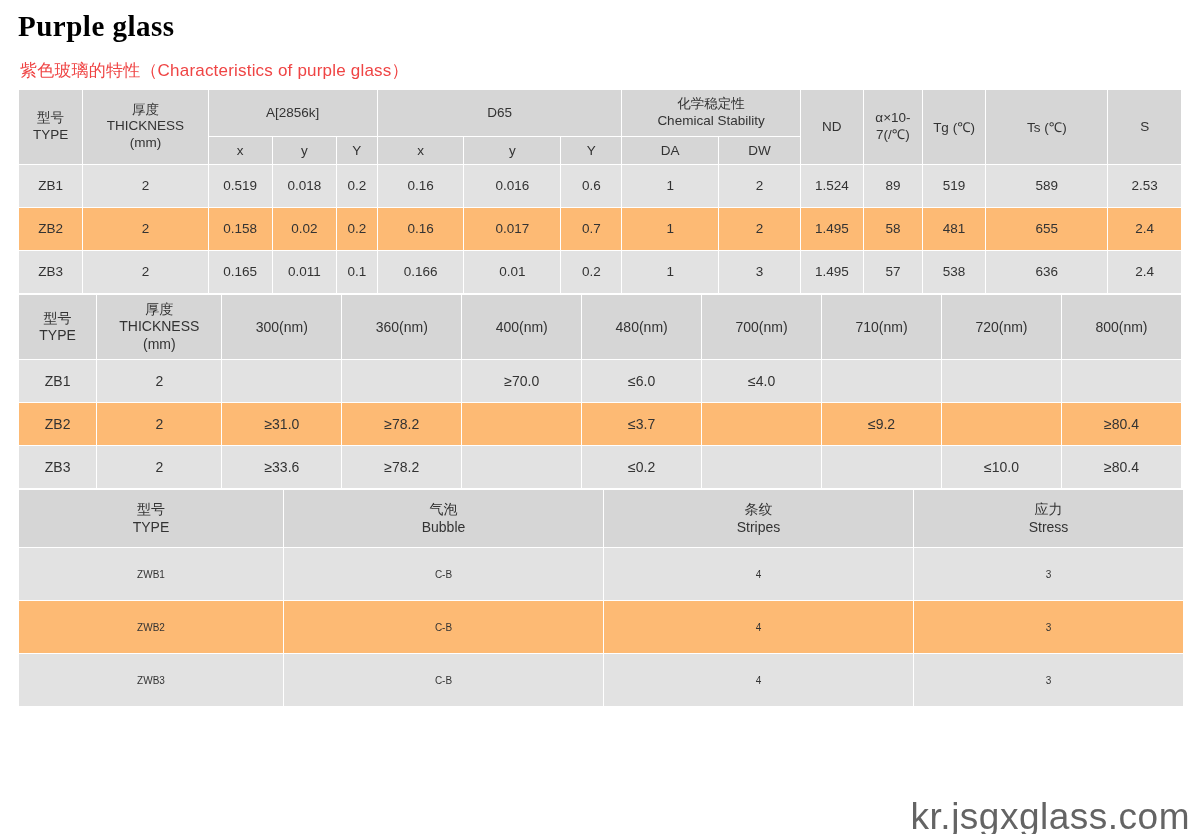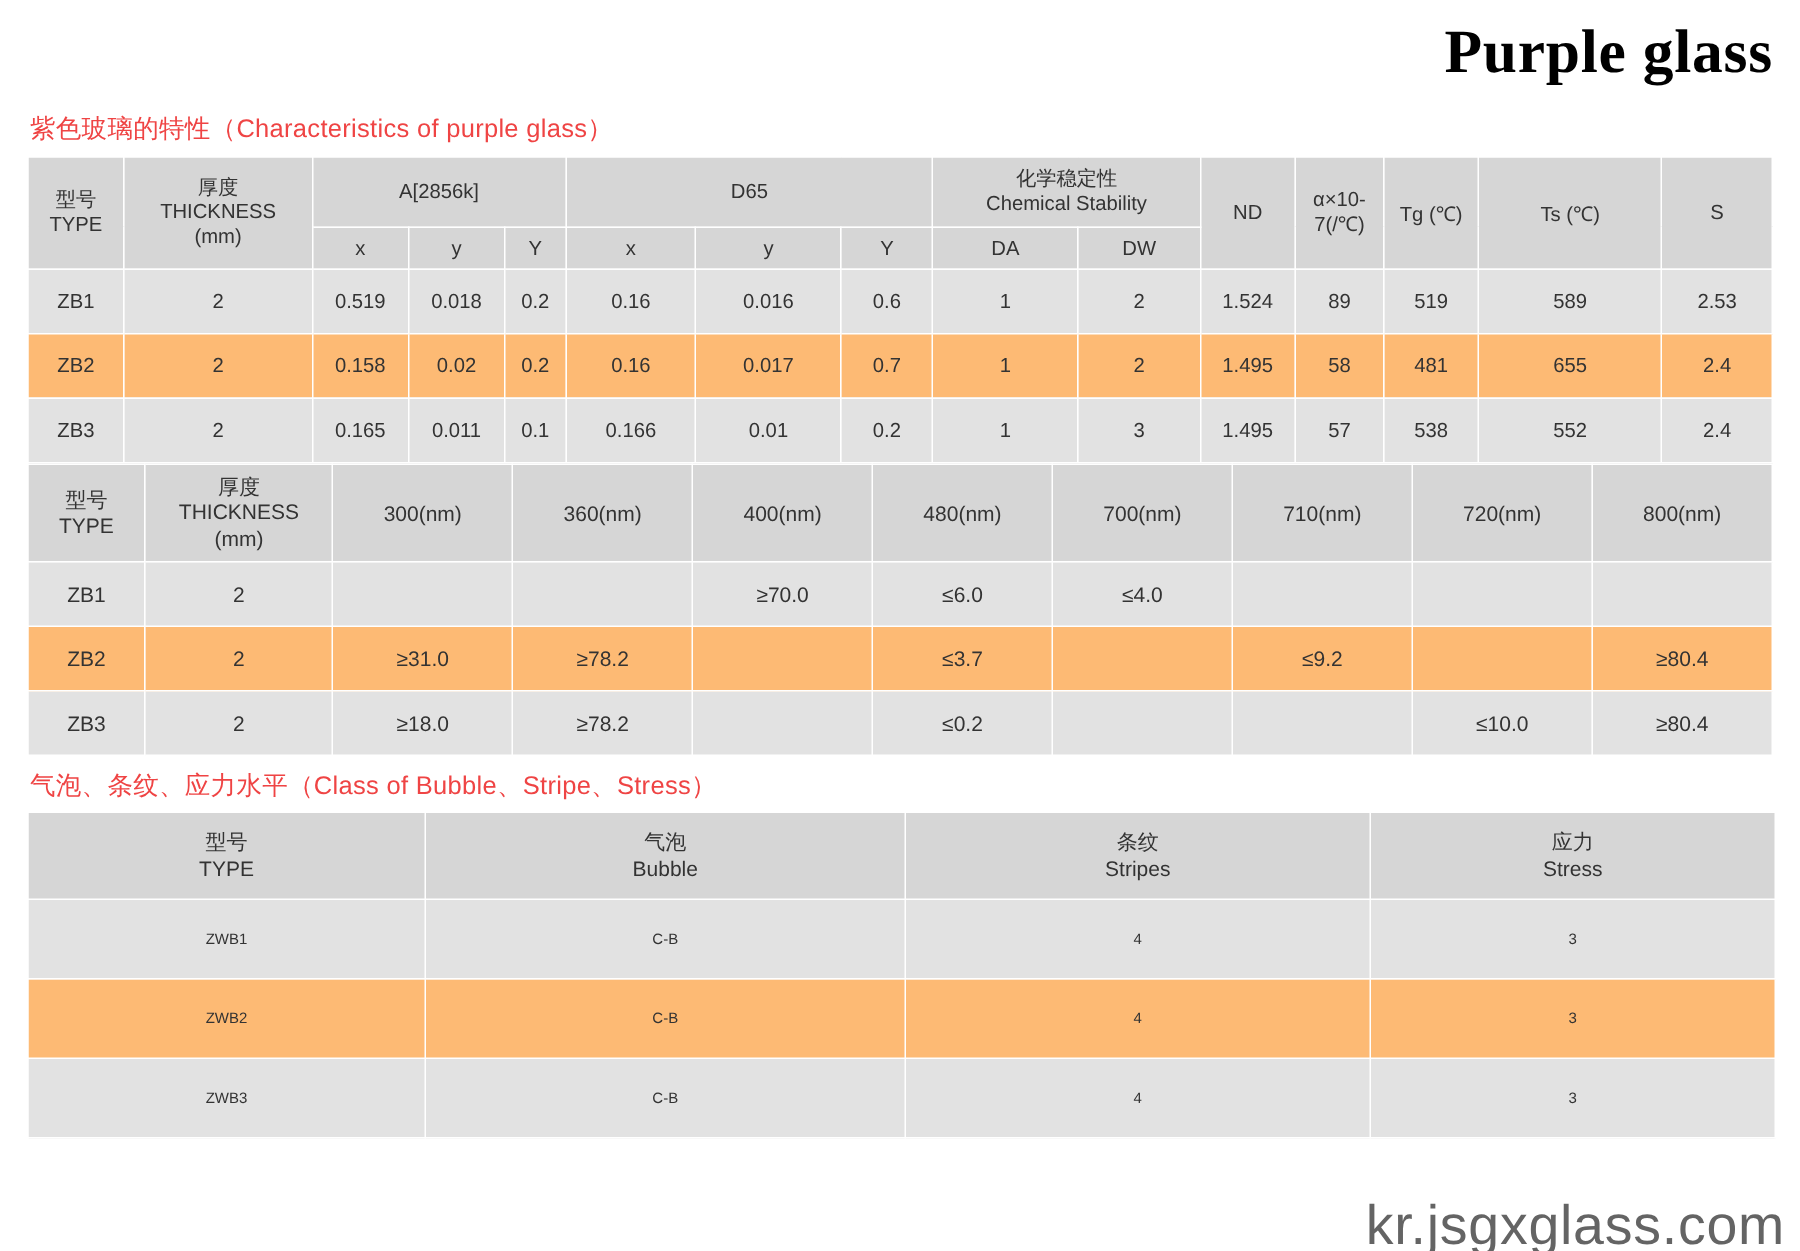--- a/index.html
+++ b/index.html
@@ -16,24 +16,24 @@
     overflow: hidden;
   }
   .page {
     position: relative;
     width: 1200px;
     height: 834px;
     box-sizing: border-box;
     padding: 0 18px;
   }
   .main-title {
-    text-align: right;
+    text-align: left;
     font-family: "Liberation Serif", serif;
     font-weight: bold;
-    font-size: 41px;
+    font-size: 29px;
     letter-spacing: 0.5px;
     margin: 6px 0 2px 0;
     padding-top: 4px;
     color: #000000;
   }
   .section-caption {
     font-size: 17px;
     color: #ef4444;
     margin: 16px 0 7px 2px;
     letter-spacing: 0.2px;
@@ -196,21 +196,21 @@
         <td>0.011</td>
         <td>0.1</td>
         <td>0.166</td>
         <td>0.01</td>
         <td>0.2</td>
         <td>1</td>
         <td>3</td>
         <td>1.495</td>
         <td>57</td>
         <td>538</td>
-        <td>552</td>
+        <td>636</td>
         <td>2.4</td>
       </tr>
     </tbody>
   </table>
 
 
   <table class="t2">
     <colgroup>
       <col style="width:75px">
         <col style="width:120px">
@@ -265,33 +265,32 @@
         <td></td>
         <td>≤3.7</td>
         <td></td>
         <td>≤9.2</td>
         <td></td>
         <td>≥80.4</td>
       </tr>
       <tr>
         <td>ZB3</td>
         <td>2</td>
-        <td>≥18.0</td>
+        <td>≥33.6</td>
         <td>≥78.2</td>
         <td></td>
         <td>≤0.2</td>
         <td></td>
         <td></td>
         <td>≤10.0</td>
         <td>≥80.4</td>
       </tr>
     </tbody>
   </table>
 
-  <div class="section-caption tight">气泡、条纹、应力水平（Class of Bubble、Stripe、Stress）</div>
 
   <table class="t3">
     <colgroup>
       <col style="width:265px">
         <col style="width:320px">
         <col style="width:310px">
         <col style="width:270px">
     </colgroup>
     <thead>
       <tr>

